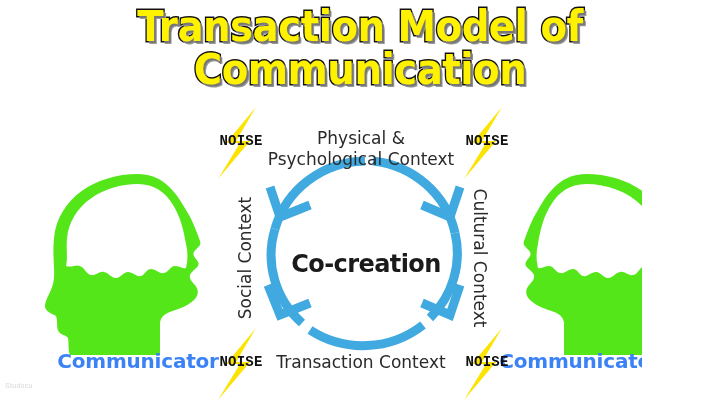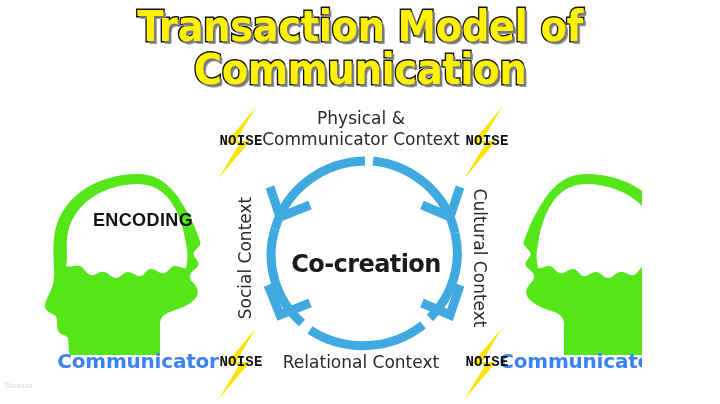--- a/index.html
+++ b/index.html
@@ -107,21 +107,21 @@
   
   .ctx {
     position: absolute;
     font-family: "DejaVu Sans", sans-serif;
     font-size: 17px;
     color: #2a2a2a;
     white-space: nowrap;
   }
   .ctx-top {
     left: 255px;
-    top: 108px;
+    top: 128px;
     width: 212px;
     text-align: center;
     line-height: 1.22;
   }
   .ctx-top span { display: block; }
   .ctx-bottom {
     left: 255px;
     top: 352px;
     width: 212px;
     text-align: center;
@@ -222,21 +222,20 @@
         C67 101 69 106 74 106
         C79 106 81 100 86 100
         C91 100 94 105 99 104
         C103 103 104 97 109 97
         C114 97 117 102 122 101
         C127 100 128 94 133 94
         C137 94 140 97 144 96
         C146 88 146 80 144 72
         C140 45 128 12 96 12 Z"></path>
     </svg>
-    <div class="brain-label">ENCODING</div>
   </div>
   <div class="communicator-label comm-left">Communicator</div>
 
   <div class="head-wrap head-right">
     <svg viewBox="0 0 190 185" xmlns="http://www.w3.org/2000/svg">
       <path fill="#55E619" d="M96 2
         C54 2 16 26 12 66
         C10 86 14 100 11 112
         C9 120 3 128 3 134
         C3 140 11 142 14 144
@@ -294,23 +293,23 @@
       <polyline points="164,50 192,62 202,32"></polyline>
     </g>
   </svg>
 
   <div class="center-text">
     <span>Co-creation</span>
   </div>
 
   <div class="ctx ctx-top">
     <span>Physical &amp;</span>
-    <span>Communicator Context</span>
-  </div>
-  <div class="ctx ctx-bottom">Relational Context</div>
+    <span>Psychological Context</span>
+  </div>
+  <div class="ctx ctx-bottom">Transaction Context</div>
   <div class="ctx ctx-left">Social Context</div>
   <div class="ctx ctx-right">Cultural Context</div>
 
   <div class="noise noise-tl">
     <svg viewBox="0 0 86 76" xmlns="http://www.w3.org/2000/svg">
       <polygon fill="#FCE300" points="58,2 28,38 42,38 20,74 52,36 38,36"></polygon>
     </svg>
     <div class="noise-text">NOISE</div>
   </div>
 

